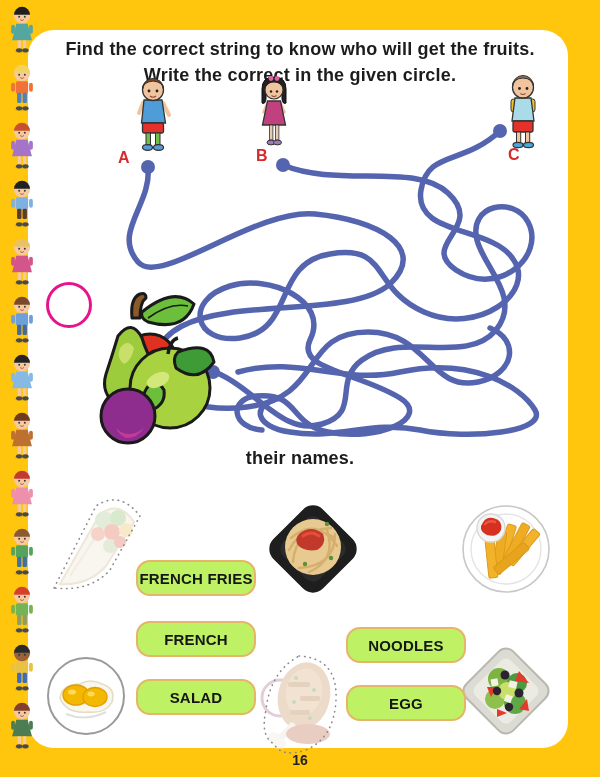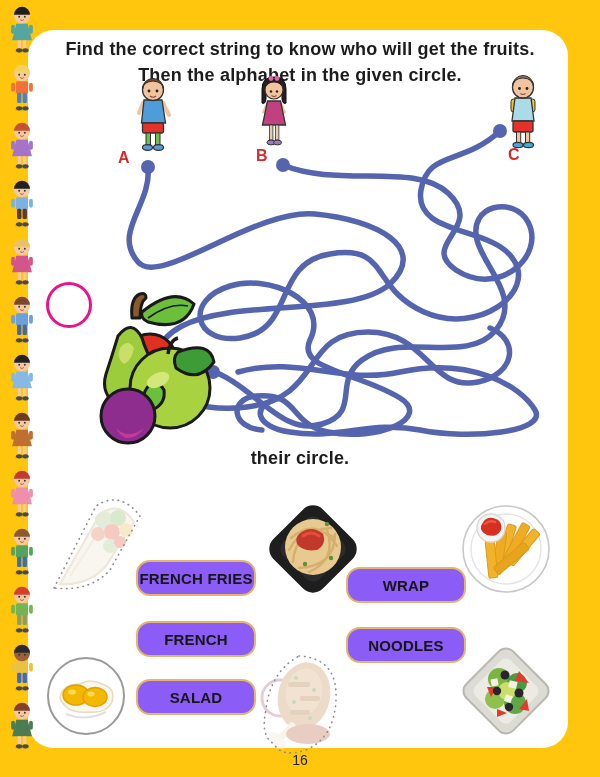--- a/index.html
+++ b/index.html
@@ -21,29 +21,29 @@
 
   
   .maze-svg { position:absolute; left:0; top:0; width:600px; height:777px; z-index:2; pointer-events:none; }
   .maze-letter { position:absolute; z-index:4; font-size:16px; font-weight:800; color:var(--letter,#D42B2B); }
   .abc-kid { position:absolute; z-index:4; }
   .answer-circle { position:absolute; left:46px; top:282px; width:46px; height:46px; border:3.5px solid var(--circle,#E8128C); border-radius:50%; background:#fff; z-index:3; }
   .fruits { position:absolute; left:66px; top:288px; width:152px; height:160px; z-index:3; }
 
   
   .food { position:absolute; z-index:3; }
-  .label-box { position:absolute; z-index:4; width:120px; height:36px; background:#8b5cf6; border:2px solid var(--labelborder,#E5B568); border-radius:14px; display:flex; align-items:center; justify-content:center; font-weight:800; font-size:15px; color:#161616; letter-spacing:.2px; }
+  .label-box { position:absolute; z-index:4; width:120px; height:36px; background:#bef264; border:2px solid var(--labelborder,#E5B568); border-radius:14px; display:flex; align-items:center; justify-content:center; font-weight:800; font-size:15px; color:#161616; letter-spacing:.2px; }
   .lb-0 { left:136px; top:560px; }
   .lb-1 { left:346px; top:567px; }
   .lb-2 { left:136px; top:621px; }
   .lb-3 { left:346px; top:627px;text-align:right; }
   .lb-4 { left:136px; top:679px; }
   .lb-5 { left:346px; top:685px; }
 
-  .page-number { position:absolute; left:0; right:0; top:752px; text-align:center; font-size:14px; font-weight:400; color:#222; z-index:4; }
+  .page-number { position:absolute; left:0; right:0; top:752px; text-align:center; font-size:14px; font-weight:700; color:#222; z-index:4; }
 </style>
 </head>
 <body>
 
 <div class="page">
 
   <div class="panel"></div>
 
   <div class="kids-strip" id="kids-strip">
       <svg class="kid-svg dress" viewBox="0 0 36 52" xmlns="http://www.w3.org/2000/svg" style="--hair: #1F1F1F; --top: #53A79E; --bottom: #53A79E; --skin: #F6C99F;">
@@ -277,21 +277,21 @@
     <circle cx="18" cy="11.5" r="8.5" style="fill:var(--skin)"></circle>
     <path d="M9.5,11 A8.5,8.5 0 0 1 26.5,11 Z" style="fill:var(--hair)"></path>
     <circle cx="15" cy="13" r="1" style="fill:#333"></circle>
     <circle cx="21" cy="13" r="1" style="fill:#333"></circle>
     <path d="M16,16 Q18,18 20,16" style="fill:none;stroke:#b05a4a;stroke-width:1"></path>
   </svg>
     </div>
 
   <div class="title title-1">
     <div>Find the correct string to know who will get the fruits.</div>
-    <div>Then the alphabet in the given circle.</div>
+    <div>Write the correct in the given circle.</div>
   </div>
 
   <svg class="maze-svg" viewBox="0 0 600 777" xmlns="http://www.w3.org/2000/svg">
     <g fill="none" stroke-width="5.5" stroke-linecap="round" stroke-linejoin="round">
       <path class="string" d="M148,167 C152,205 112,232 138,262 C160,288 255,208 315,214 C378,220 428,248 390,284 C352,318 235,298 182,326 C130,353 158,418 247,407 C325,397 300,332 368,332 C428,332 430,392 478,382 C515,374 520,340 490,328" stroke="#5564AE"></path>
       <path class="string" d="M283,165 C338,188 415,162 448,193 C486,228 418,244 456,270 C498,298 546,256 528,222 C514,196 468,204 477,240 C484,268 522,298 496,330 C466,366 402,330 362,360 C332,382 362,412 322,424 C282,436 258,390 215,372" stroke="#5564AE"></path>
       <path class="string" d="M500,131 C462,166 428,150 421,190 C413,236 492,226 513,259 C537,292 478,336 424,312 C370,288 390,244 330,254 C272,263 296,330 240,338 C194,344 184,300 230,286 C268,274 330,300 310,340 C296,370 358,372 400,398 C432,418 378,442 328,432 C288,424 300,392 256,396 C228,399 232,428 262,430" stroke="#5564AE"></path>
       <path class="string" d="M238,372 C300,355 340,385 400,372 C470,357 520,385 535,410 C548,432 470,440 420,430 C370,420 340,440 290,432 C255,427 250,405 280,398" stroke="#5564AE"></path>
     </g>
     <g>
@@ -370,21 +370,21 @@
       <path d="M102,66 Q104,52 112,50" fill="none" stroke-width="3.4"></path>
       <path d="M112,64 Q144,52 148,74 Q132,96 110,80 Q106,70 112,64 Z" fill="#3E9B35"></path>
       <path d="M84,96 Q70,112 86,122 Q100,116 98,102 Q92,92 84,96 Z" fill="#6CBF3A"></path>
       <circle cx="62" cy="128" r="27" fill="#8E2D8E"></circle>
       <path d="M50,140 Q62,152 78,140 Q72,150 60,150 Q52,146 50,140 Z" fill="#C23A98" stroke="none"></path>
       <ellipse cx="92" cy="92" rx="12" ry="7" fill="#D2E87A" stroke="none" transform="rotate(-25 92 92)"></ellipse>
     </g>
   </svg>
 
   <div class="title title-2">
-    <div>their circle.</div>
+    <div>their names.</div>
   </div>
 
   <svg class="food" style="left:46px;top:492px;width:104px;height:104px" viewBox="0 0 104 104" xmlns="http://www.w3.org/2000/svg">
     <g opacity="0.33">
       <path d="M14,92 L54,22 Q74,8 88,30 L60,74 Q42,94 14,92 Z" fill="#EFE6D2" stroke="#C9B68F" stroke-width="2"></path>
       <path d="M24,84 L58,32" fill="none" stroke="#D8C8A8" stroke-width="2"></path>
       <circle cx="58" cy="28" r="9" fill="#A8C88A"></circle>
       <circle cx="72" cy="26" r="8" fill="#8FBF6A"></circle>
       <circle cx="66" cy="40" r="8" fill="#E06048"></circle>
       <circle cx="80" cy="38" r="7" fill="#E8C060"></circle>
@@ -470,19 +470,19 @@
       <circle cx="58" cy="48" r="4.5" fill="#2B2430"></circle>
       <circle cx="36" cy="46" r="4.2" fill="#2B2430"></circle>
       <circle cx="48" cy="62" r="4.2" fill="#2B2430"></circle>
       <rect x="48" y="36" width="8" height="7" fill="#F4F1E4" transform="rotate(12 52 39)"></rect>
       <rect x="30" y="34" width="7" height="7" fill="#F4F1E4" transform="rotate(-10 33 37)"></rect>
       <rect x="44" y="50" width="7" height="7" fill="#F4F1E4" transform="rotate(20 47 53)"></rect>
     </g>
   </svg>
 
   <div class="label-box lb-0">FRENCH FRIES</div>
-  <div class="label-box lb-1">WRAP</div>
   <div class="label-box lb-2">FRENCH</div>
   <div class="label-box lb-3">NOODLES</div>
   <div class="label-box lb-4">SALAD</div>
+  <div class="label-box lb-5">EGG</div>
 
   <div class="page-number">16</div>
 </div>
 
 </body></html>

